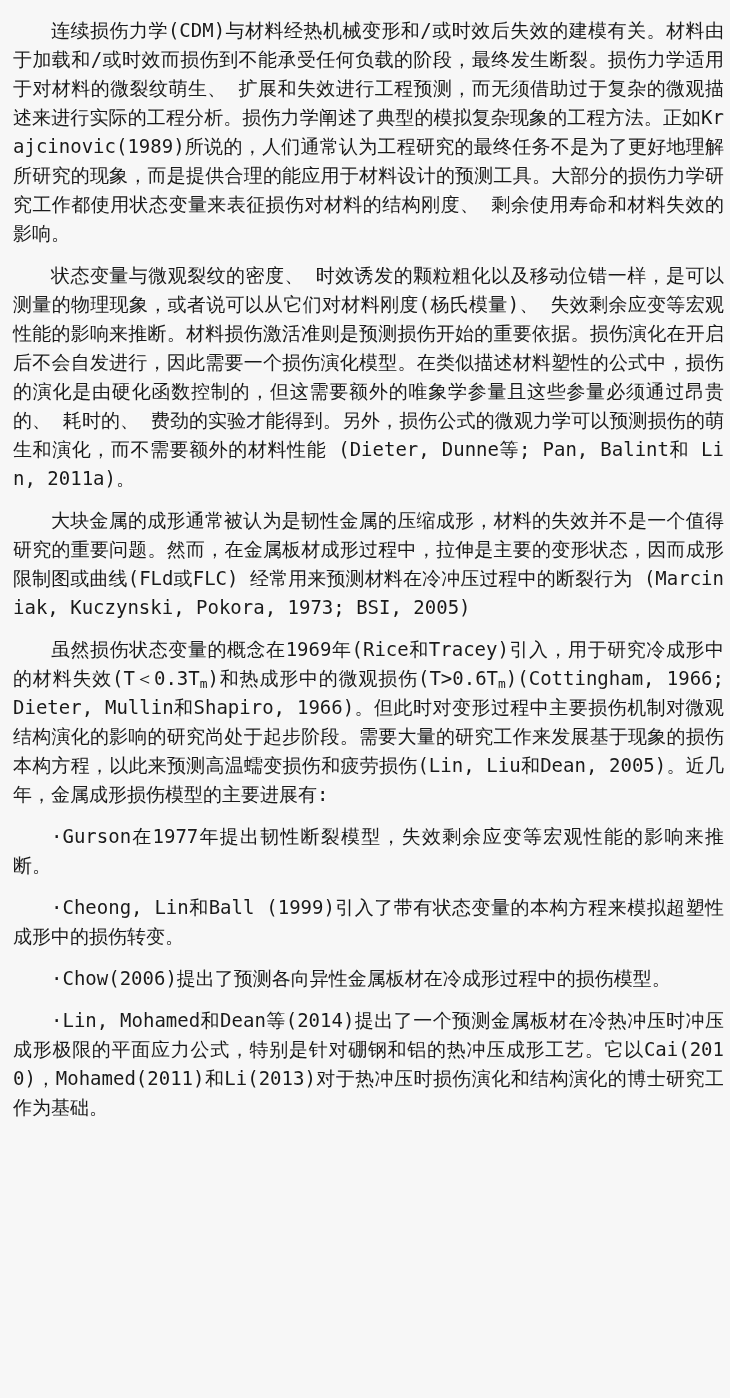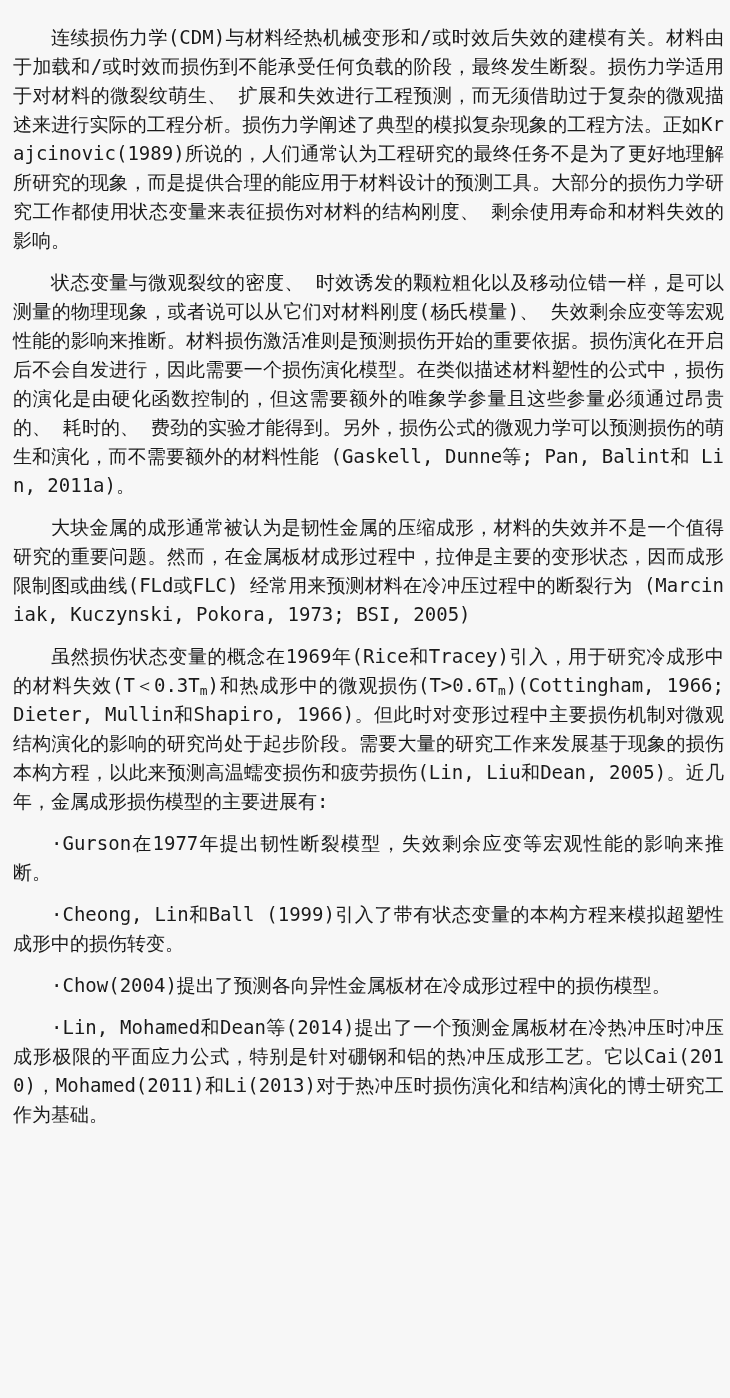--- a/index.html
+++ b/index.html
@@ -17,38 +17,38 @@
   }
   .doc {
     box-sizing: border-box;
     width: 730px;
     padding: 16px 6px 40px 13px;
     font-size: 19px;
     line-height: 29px;
     text-align: justify;
   }
   .doc p {
-    margin: 7px 0 13px 0;
+    margin: 0 0 13px 0;
     text-indent: 2em;
     word-break: break-all;
   }
   .doc p:last-child {
     margin-bottom: 0;
   }
   .doc sub {
     font-size: 0.68em;
     line-height: 0;
     vertical-align: -0.25em;
   }
 </style>
 </head>
 <body style="background: rgb(247, 247, 247); color: rgb(26, 26, 26);">
 
 <div class="doc" id="document-page">
     <p><span>连续损伤力学(CDM)与材料经热机械变形和/或时效后失效的建模有关。材料由于加载和/或时效而损伤到不能承受任何负载的阶段，最终发生断裂。损伤力学适用于对材料的微裂纹萌生、 扩展和失效进行工程预测，而无须借助过于复杂的微观描述来进行实际的工程分析。损伤力学阐述了典型的模拟复杂现象的工程方法。正如Krajcinovic(1989)所说的，人们通常认为工程研究的最终任务不是为了更好地理解所研究的现象，而是提供合理的能应用于材料设计的预测工具。大部分的损伤力学研究工作都使用状态变量来表征损伤对材料的结构刚度、 剩余使用寿命和材料失效的影响。</span></p>
-    <p><span>状态变量与微观裂纹的密度、 时效诱发的颗粒粗化以及移动位错一样，是可以测量的物理现象，或者说可以从它们对材料刚度(杨氏模量)、 失效剩余应变等宏观性能的影响来推断。材料损伤激活准则是预测损伤开始的重要依据。损伤演化在开启后不会自发进行，因此需要一个损伤演化模型。在类似描述材料塑性的公式中，损伤的演化是由硬化函数控制的，但这需要额外的唯象学参量且这些参量必须通过昂贵的、 耗时的、 费劲的实验才能得到。另外，损伤公式的微观力学可以预测损伤的萌生和演化，而不需要额外的材料性能 (Gaskell, Dunne等; Pan, Balint和 Lin, 2011a)。</span></p>
+    <p><span>状态变量与微观裂纹的密度、 时效诱发的颗粒粗化以及移动位错一样，是可以测量的物理现象，或者说可以从它们对材料刚度(杨氏模量)、 失效剩余应变等宏观性能的影响来推断。材料损伤激活准则是预测损伤开始的重要依据。损伤演化在开启后不会自发进行，因此需要一个损伤演化模型。在类似描述材料塑性的公式中，损伤的演化是由硬化函数控制的，但这需要额外的唯象学参量且这些参量必须通过昂贵的、 耗时的、 费劲的实验才能得到。另外，损伤公式的微观力学可以预测损伤的萌生和演化，而不需要额外的材料性能 (Dieter, Dunne等; Pan, Balint和 Lin, 2011a)。</span></p>
     <p><span>大块金属的成形通常被认为是韧性金属的压缩成形，材料的失效并不是一个值得研究的重要问题。然而，在金属板材成形过程中，拉伸是主要的变形状态，因而成形限制图或曲线(FLd或FLC) 经常用来预测材料在冷冲压过程中的断裂行为 (Marciniak, Kuczynski, Pokora, 1973; BSI, 2005)</span></p>
     <p><span>虽然损伤状态变量的概念在1969年(Rice和Tracey)引入，用于研究冷成形中的材料失效(T＜0.3T</span><sub>m</sub><span>)和热成形中的微观损伤(T&gt;0.6T</span><sub>m</sub><span>)(Cottingham, 1966; Dieter, Mullin和Shapiro, 1966)。但此时对变形过程中主要损伤机制对微观结构演化的影响的研究尚处于起步阶段。需要大量的研究工作来发展基于现象的损伤本构方程，以此来预测高温蠕变损伤和疲劳损伤(Lin, Liu和Dean, 2005)。近几年，金属成形损伤模型的主要进展有:</span></p>
     <p><span>·Gurson在1977年提出韧性断裂模型，失效剩余应变等宏观性能的影响来推断。</span></p>
     <p><span>·Cheong, Lin和Ball (1999)引入了带有状态变量的本构方程来模拟超塑性成形中的损伤转变。</span></p>
-    <p><span>·Chow(2004)提出了预测各向异性金属板材在冷成形过程中的损伤模型。</span></p>
+    <p><span>·Chow(2006)提出了预测各向异性金属板材在冷成形过程中的损伤模型。</span></p>
     <p><span>·Lin, Mohamed和Dean等(2014)提出了一个预测金属板材在冷热冲压时冲压成形极限的平面应力公式，特别是针对硼钢和铝的热冲压成形工艺。它以Cai(2010)，Mohamed(2011)和Li(2013)对于热冲压时损伤演化和结构演化的博士研究工作为基础。</span></p>
   </div>
 
 </body></html>

